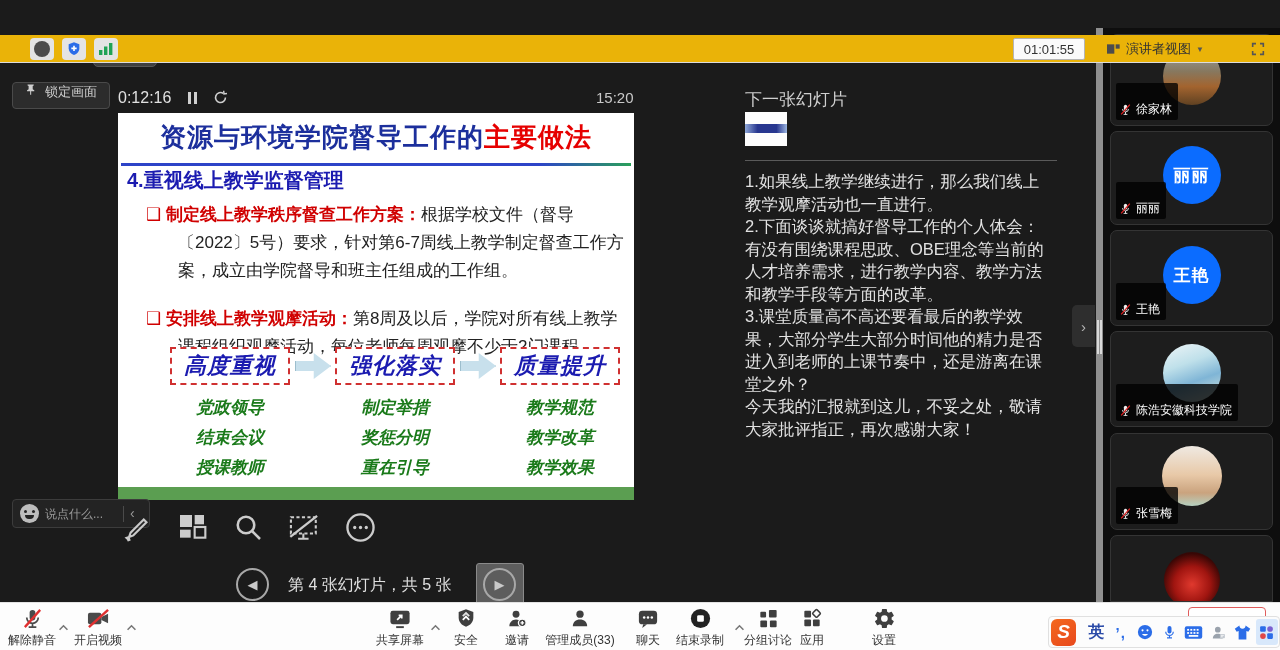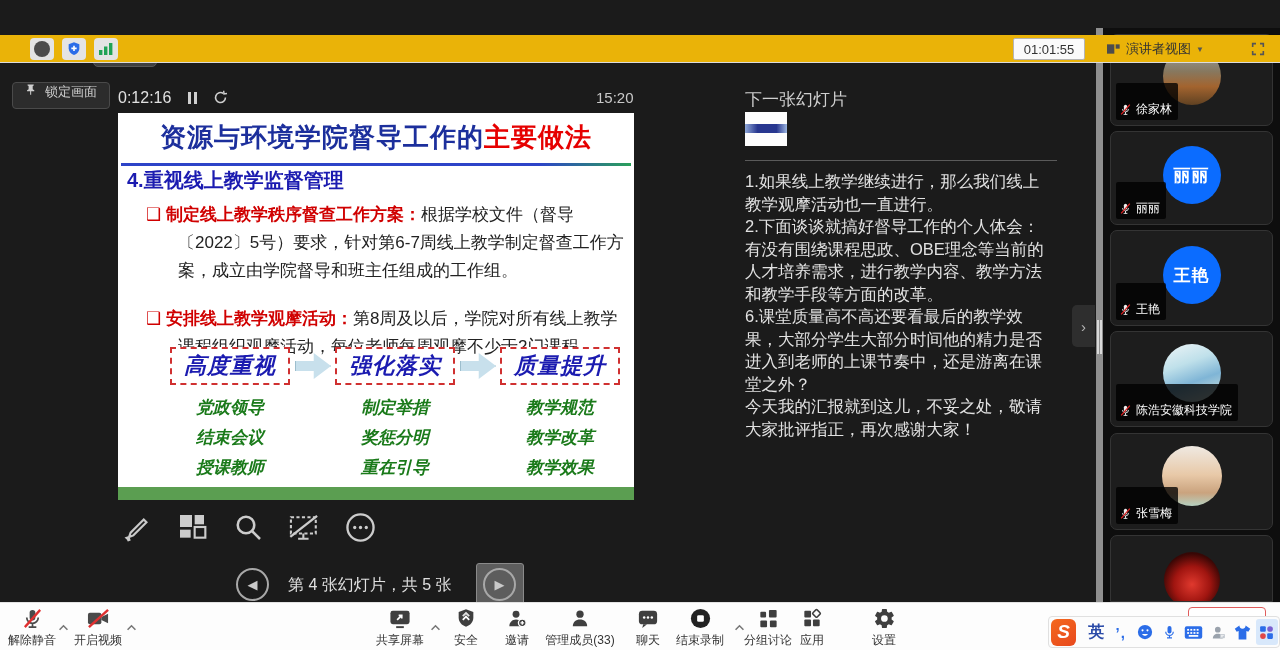--- a/index.html
+++ b/index.html
@@ -229,20 +229,26 @@
       <div>重在引导</div>
     </div>
     <div class="gcol c3">
       <div>教学规范</div>
       <div>教学改革</div>
       <div>教学效果</div>
     </div>
     <div class="slide-footer"></div>
   </div>
 
+  <div class="abs chatbar">
+    <span class="emoji-ic"></span>
+    <input class="chat-input" placeholder="说点什么..." style="">
+    <span class="chat-div"></span>
+    <span class="chat-collapse">‹</span>
+  </div>
 
   <div class="abs ptool" style="left:115px">
     <svg width="30" height="34" viewBox="0 0 24 26" fill="none" stroke="#c9c9c9" stroke-width="1.7">
         <path d="M6.5 23l2-5.5L19 7l2.2 2.2L10.7 19.7 5.2 21.8z"></path>
         <path d="M5.8 23.4l2.4-0.8" stroke-width="2.4"></path>
       </svg>
   </div>
   <div class="abs ptool" style="left:172px">
     <svg width="32" height="32" viewBox="0 0 24 24" fill="#cccccc">
         <rect x="3" y="3" width="9" height="9"></rect>
@@ -281,21 +287,21 @@
   <div class="abs nav-circle" style="left:483px">
       <span>▶</span>
     </div>
 
   <div class="abs notes-title">下一张幻灯片</div>
   <div class="abs thumb"></div>
   <div class="abs notes-div"></div>
   <div class="abs notes-body">
     <p>1.如果线上教学继续进行，那么我们线上教学观摩活动也一直进行。</p>
     <p>2.下面谈谈就搞好督导工作的个人体会：有没有围绕课程思政、OBE理念等当前的人才培养需求，进行教学内容、教学方法和教学手段等方面的改革。</p>
-    <p>6.课堂质量高不高还要看最后的教学效果，大部分学生大部分时间他的精力是否进入到老师的上课节奏中，还是游离在课堂之外？</p>
+    <p>3.课堂质量高不高还要看最后的教学效果，大部分学生大部分时间他的精力是否进入到老师的上课节奏中，还是游离在课堂之外？</p>
     <p>今天我的汇报就到这儿，不妥之处，敬请大家批评指正，再次感谢大家！</p>
   </div>
 
   <div class="abs collapse-btn">
       <span>›</span>
     </div>
   <div class="abs vstrip">
       <span class="grip"></span>
     </div>
 

